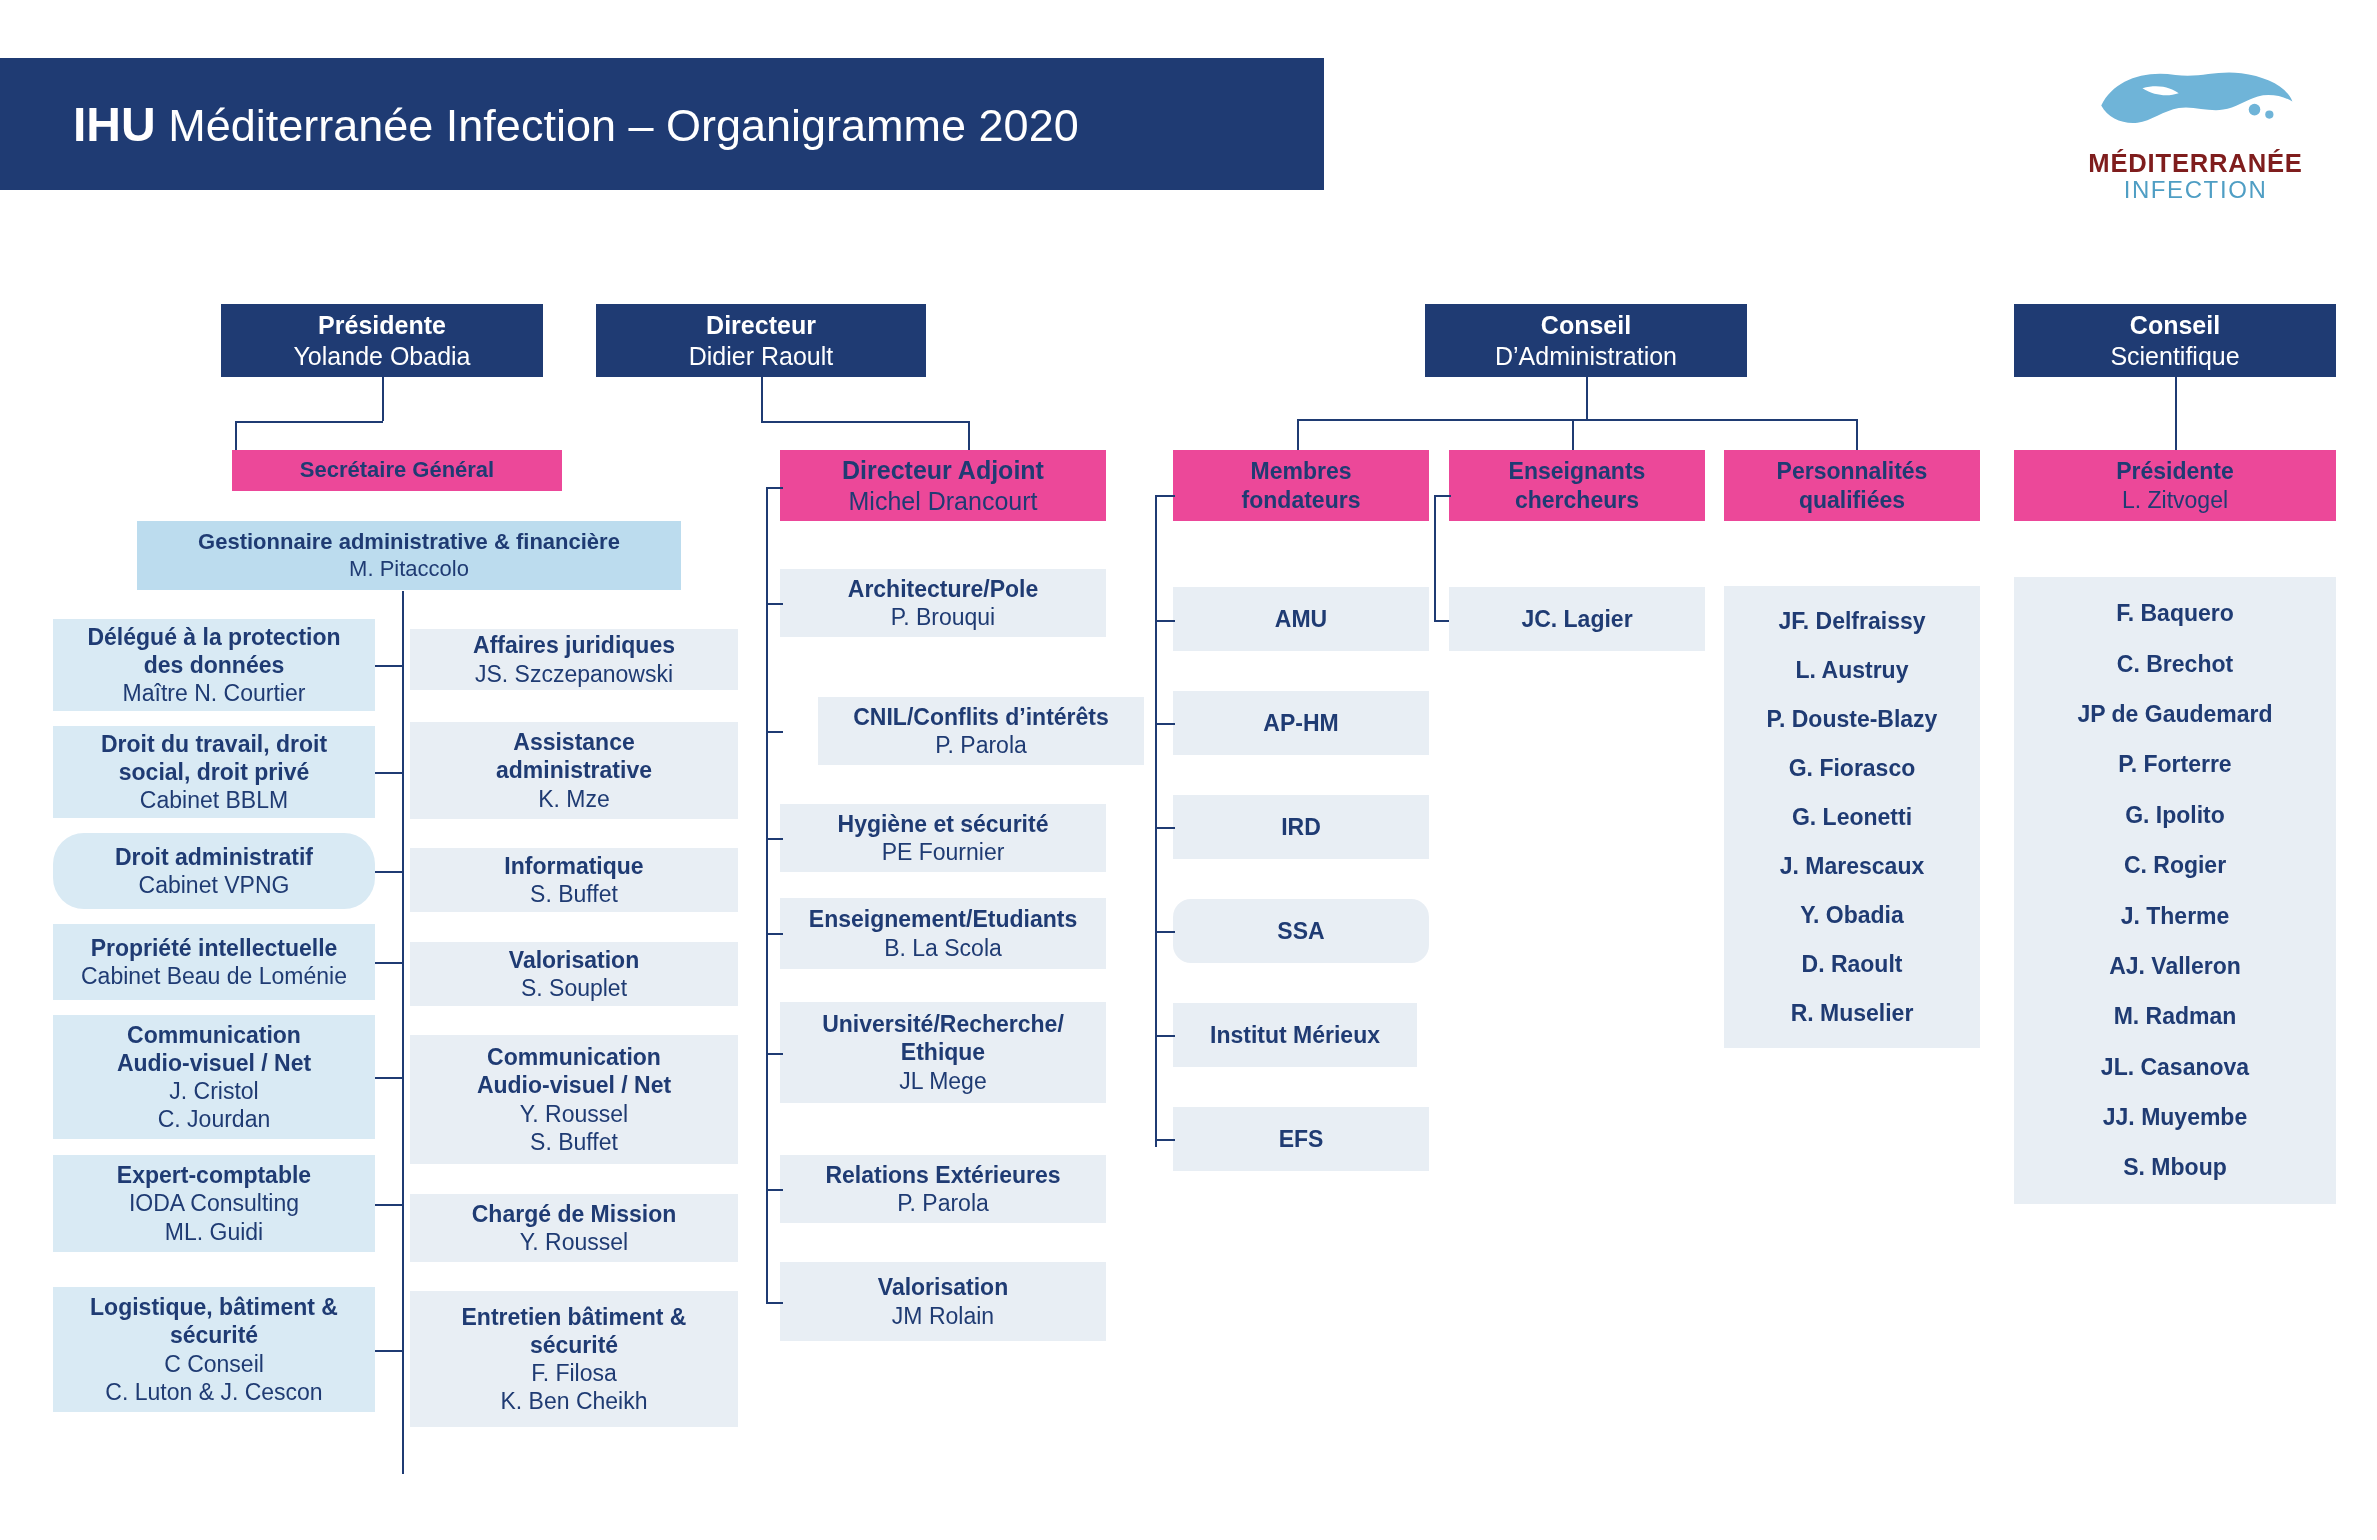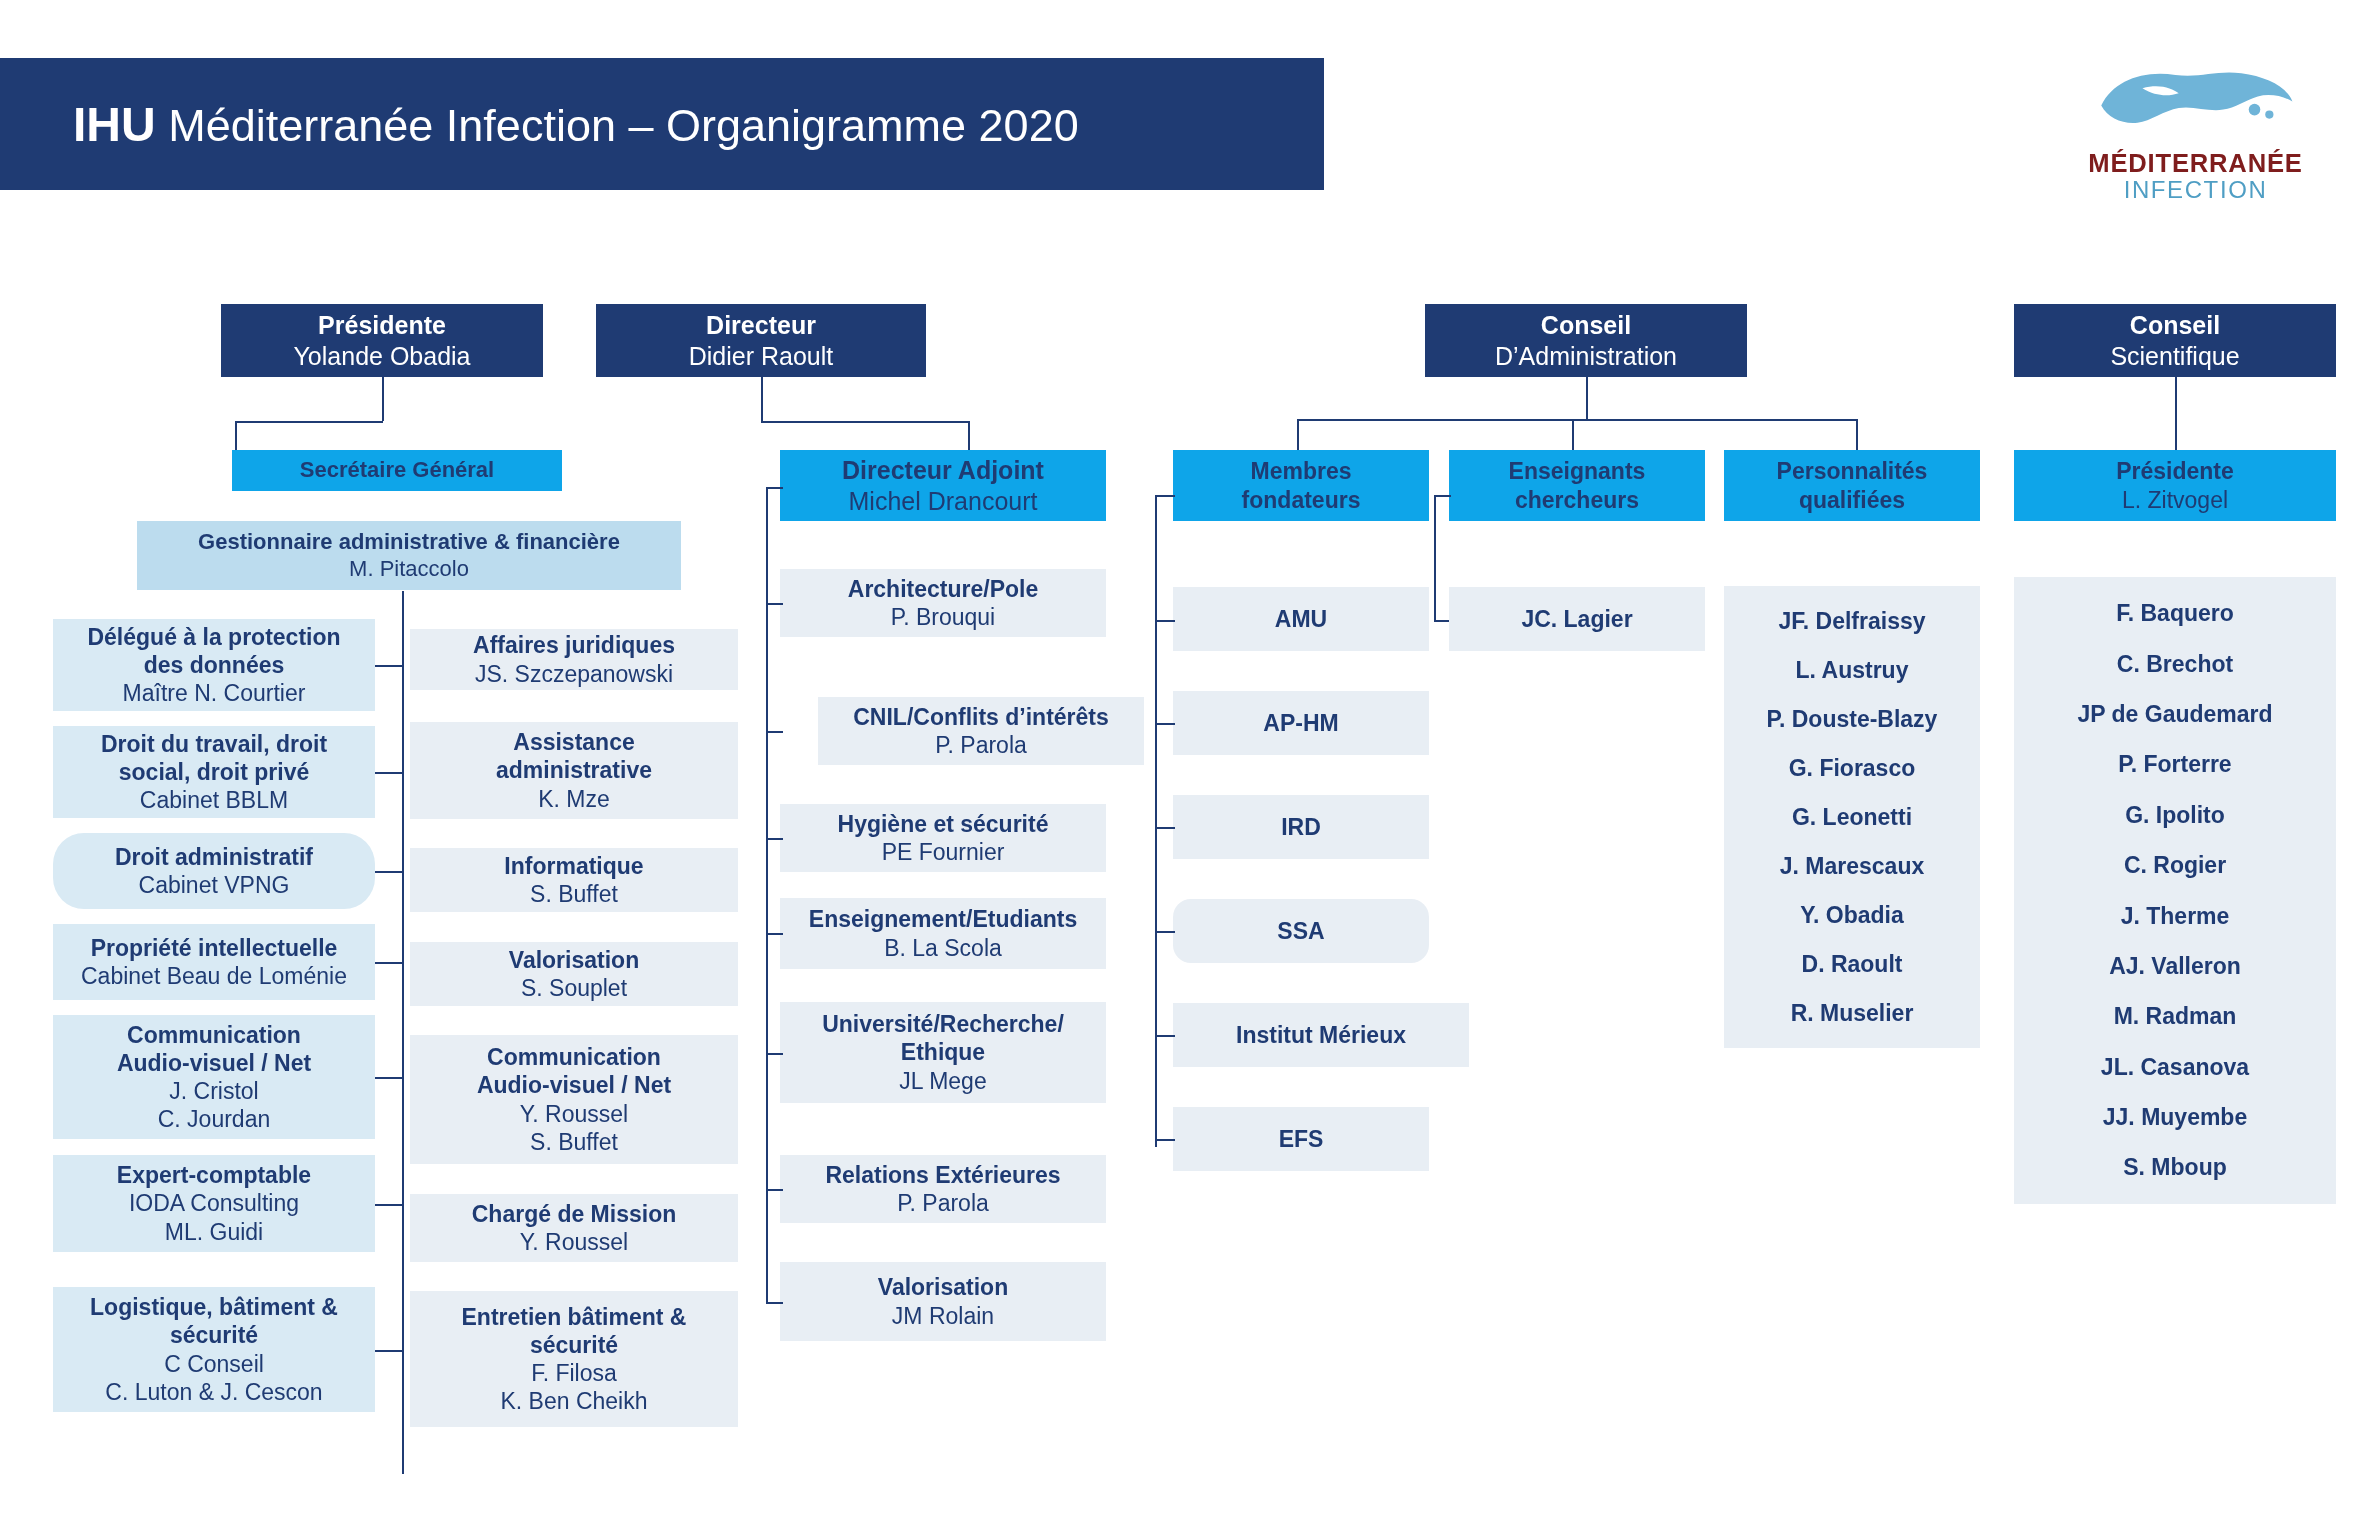--- a/index.html
+++ b/index.html
@@ -24,21 +24,21 @@
   .logo-word2{color:#4f9ec4;font-size:24px;font-weight:400;letter-spacing:1.6px;line-height:1.1;}
 
   
   .box{position:absolute;box-sizing:border-box;display:flex;flex-direction:column;
        justify-content:center;text-align:center;line-height:1.22;}
   .box .l1{font-weight:700;}
   .box .l2,.box .l3,.box .l4{font-weight:400;}
 
   .navy{background:#1f3b73;color:#ffffff;}
   .mid{background:#bcdcee;color:#1f3b73;}
-  .midblue{background:#0ea5e9;color:#1f3b73;}
+  .midblue{background:#ec4899;color:#1f3b73;}
   .light{background:#e8eef4;color:#1f3b73;}
   .pale{background:#d9eaf4;color:#1f3b73;}
 
   .f30{font-size:25px;}
   .f28{font-size:23px;}
   .f27{font-size:22px;}
 
   
   .ln{position:absolute;background:#1f3b73;}
   .lnv{width:1.6px;}
@@ -257,21 +257,21 @@
   </div>
   <div class="box light f28" style="left:1173px;top:691px;width:256px;height:64px;">
     <div class="l1">AP-HM</div>
   </div>
   <div class="box light f28" style="left:1173px;top:795px;width:256px;height:64px;">
     <div class="l1">IRD</div>
   </div>
   <div class="box light f28" style="left:1173px;top:899px;width:256px;height:64px;border-radius:18px;">
     <div class="l1">SSA</div>
   </div>
-  <div class="box light f28" style="left:1173px;top:1003px;width:296px;height:64px;">
+  <div class="box light f28" style="left:1173px;top:1003px;width:244px;height:64px;">
     <div class="l1">Institut Mérieux</div>
   </div>
   <div class="box light f28" style="left:1173px;top:1107px;width:256px;height:64px;">
     <div class="l1">EFS</div>
   </div>
 
   <div class="ln lnh" style="left:1155px;top:620px;width:20px;"></div>
   <div class="ln lnh" style="left:1155px;top:723px;width:20px;"></div>
   <div class="ln lnh" style="left:1155px;top:827px;width:20px;"></div>
   <div class="ln lnh" style="left:1155px;top:931px;width:20px;"></div>

